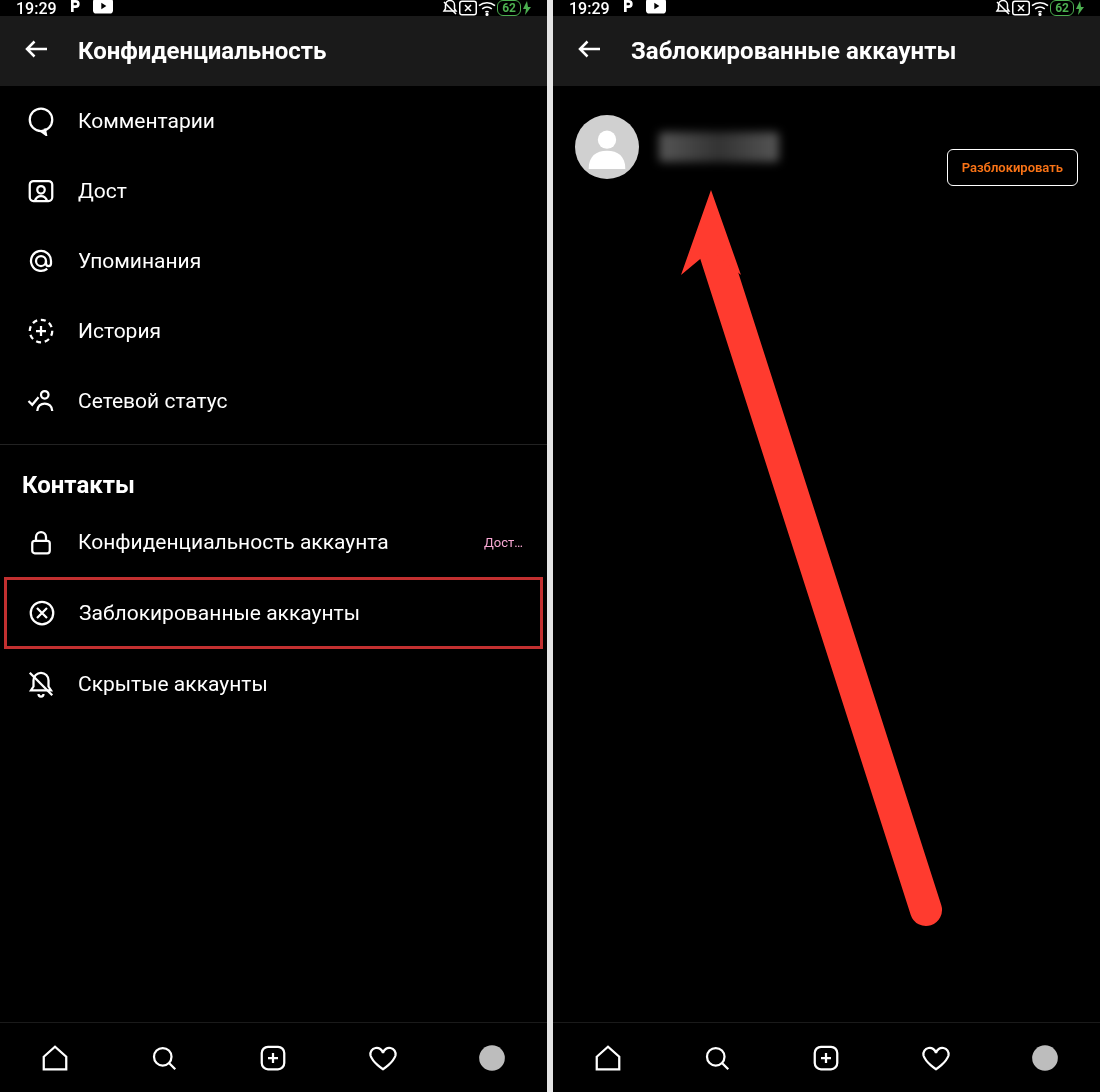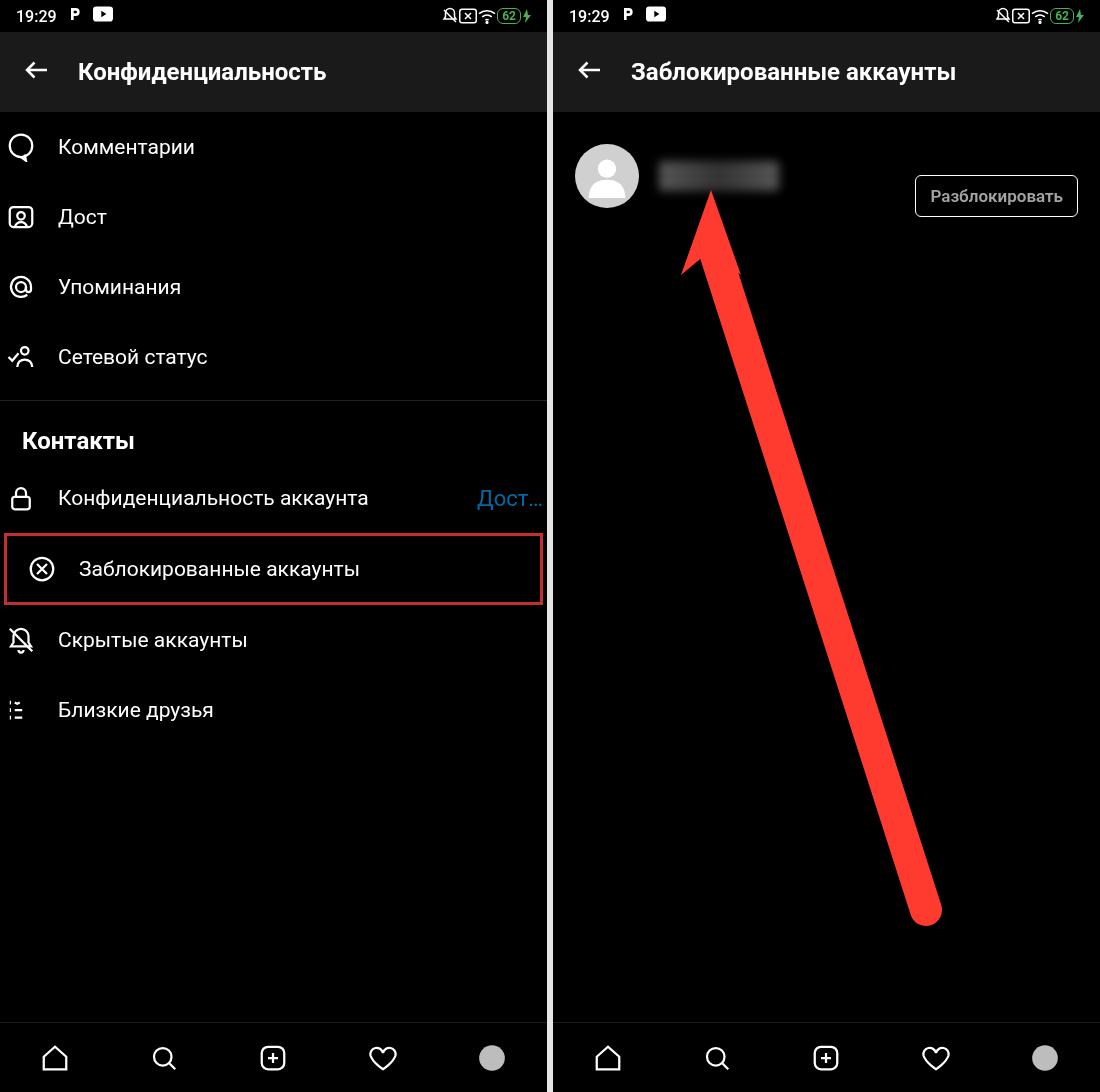--- a/index.html
+++ b/index.html
@@ -1,45 +1,45 @@
 <!DOCTYPE html>
 <html><head>
 <meta charset="utf-8">
 <style>
   * { margin:0; padding:0; box-sizing:border-box; font-family:-apple-system,BlinkMacSystemFont,"Segoe UI",Roboto,Arial,sans-serif; }
   body { background:#e5e5e5; width:1100px; height:1092px; display:flex; gap:6px; }
   .phone { flex:1; background:#000; color:#fff; display:flex; flex-direction:column; position:relative; overflow:hidden; }
   
-  .status-bar { height:32px; display:flex; align-items:center; justify-content:space-between; padding:0 16px; font-size:16px; font-weight:500; }
+  .status-bar { height:16px; display:flex; align-items:center; justify-content:space-between; padding:0 16px; font-size:16px; font-weight:500; }
   .status-left { display:flex; align-items:center; gap:10px; }
   .status-right { display:flex; align-items:center; }
   .status-right svg { display:block; }
   .battery-pill { display:flex; align-items:center; gap:2px; }
   .battery-box { border:1.5px solid #4caf50; border-radius:6px; padding:1px 4px; font-size:12px; color:#4caf50; font-weight:700; line-height:1; }
   
-  .app-header { height:80px; background:#1a1a1a; display:flex; align-items:center; padding:0 22px; gap:26px; }
+  .app-header { height:70px; background:#1a1a1a; display:flex; align-items:center; padding:0 22px; gap:26px; }
   .app-header .title { font-size:24px; font-weight:700; }
   
   .settings-list { flex:1; overflow:auto; }
-  .settings-item { display:flex; align-items:center; gap:20px; padding:18px 4px; cursor:pointer; }
+  .settings-item { display:flex; align-items:center; gap:20px; padding:18px 24px; cursor:pointer; }
   .settings-item .label { font-size:21px; }
-  .settings-item .trail { margin-left:auto; color:#0369a1; font-size:22px; white-space:nowrap; overflow:hidden; text-overflow:ellipsis; max-width:80px; }
+  .settings-item .trail { margin-left:auto; color:#f9a8d4; font-size:13px; white-space:nowrap; overflow:hidden; text-overflow:ellipsis; max-width:80px; }
   .section-header { padding:26px 22px 8px; font-size:24px; font-weight:700; }
   .divider { height:1px; background:#222; margin-top:8px; }
   .highlight-box { border:3px solid #c23030; margin:0 4px; }
   .highlight-box .settings-item { padding:16px 18px; }
   .icon-slot { width:34px; height:34px; display:flex; align-items:center; justify-content:center; flex-shrink:0; }
   
   .bottom-nav { height:70px; display:flex; align-items:center; justify-content:space-around; border-top:1px solid #1a1a1a; }
   .nav-btn { width:40px; height:40px; display:flex; align-items:center; justify-content:center; cursor:pointer; }
   
   .user-row { display:flex; align-items:center; gap:20px; padding:22px 22px; }
   .avatar { width:64px; height:64px; border-radius:50%; background:#d0d0d0; display:flex; align-items:center; justify-content:center; flex-shrink:0; }
   .blur-name { width:120px; height:30px; background:linear-gradient(90deg,#555,#333,#555); filter:blur(5px); border-radius:4px; }
-  .unblock-btn { margin-left:auto; border:1.5px solid #fff; background:transparent; color:#a3a3a3; font-size:17px; font-weight:600; padding:10px 14px; border-radius:6px; cursor:pointer;margin-top:41px; }
+  .unblock-btn { margin-left:auto; border:1.5px solid #fff; background:transparent; color:#f97316; font-size:13px; font-weight:600; padding:10px 14px; border-radius:6px; cursor:pointer;margin-top:41px; }
   
   .arrow-ann { position:absolute; top:190px; left:128px; pointer-events:none; }
 </style>
 </head>
 <body>
 
 <div class="phone">
 
   <div class="status-bar">
     <div class="status-left">
@@ -114,20 +114,29 @@
           <svg width="30" height="30" viewBox="0 0 24 24" fill="none" stroke="#fff" stroke-width="1.8">
             <circle cx="12" cy="12" r="4"></circle>
             <path d="M16 12v2a2 2 0 004 0v-2a8 8 0 10-3 6.2"></path>
           </svg>
         </span>
       <span class="label">Упоминания</span>
     </div>
     <div class="settings-item">
       <span class="icon-slot">
           <svg width="30" height="30" viewBox="0 0 24 24" fill="none" stroke="#fff" stroke-width="1.8">
+            <circle cx="12" cy="12" r="9" stroke-dasharray="4 3"></circle>
+            <path d="M12 8v8M8 12h8"></path>
+          </svg>
+        </span>
+      <span class="label">История</span>
+    </div>
+    <div class="settings-item">
+      <span class="icon-slot">
+          <svg width="30" height="30" viewBox="0 0 24 24" fill="none" stroke="#fff" stroke-width="1.8">
             <circle cx="15" cy="7" r="3"></circle>
             <path d="M9 20c0-4 3-6 6-6s6 2 6 6"></path>
             <path d="M2 12l3 3 5-6"></path>
           </svg>
         </span>
       <span class="label">Сетевой статус</span>
     </div>
     <div class="divider"></div>
     <div class="section-header">Контакты</div>
     <div class="settings-item">
@@ -153,29 +162,20 @@
     </div>
     <div class="settings-item">
       <span class="icon-slot">
           <svg width="30" height="30" viewBox="0 0 24 24" fill="none" stroke="#fff" stroke-width="1.8">
             <path d="M18 9a6 6 0 00-12 0v5l-2 3h16l-2-3V9z"></path>
             <path d="M10 20a2 2 0 004 0"></path>
             <path d="M3 3l18 18"></path>
           </svg>
         </span>
       <span class="label">Скрытые аккаунты</span>
-    </div>
-    <div class="settings-item">
-      <span class="icon-slot">
-          <svg width="30" height="30" viewBox="0 0 24 24" fill="none" stroke="#fff" stroke-width="1.8">
-            <path d="M7 6l2 1 2-1M7 12h6M7 18h6"></path>
-            <path d="M3 6l1 0M3 12l1 0M3 18l1 0" stroke-width="3"></path>
-          </svg>
-        </span>
-      <span class="label">Близкие друзья</span>
     </div>
   </div>
 
   <div class="bottom-nav">
     <span class="nav-btn">
         <svg width="30" height="30" viewBox="0 0 24 24" fill="none" stroke="#fff" stroke-width="1.8">
           <path d="M3 11l9-8 9 8v10H3z"></path>
         </svg>
       </span>
     <span class="nav-btn">

